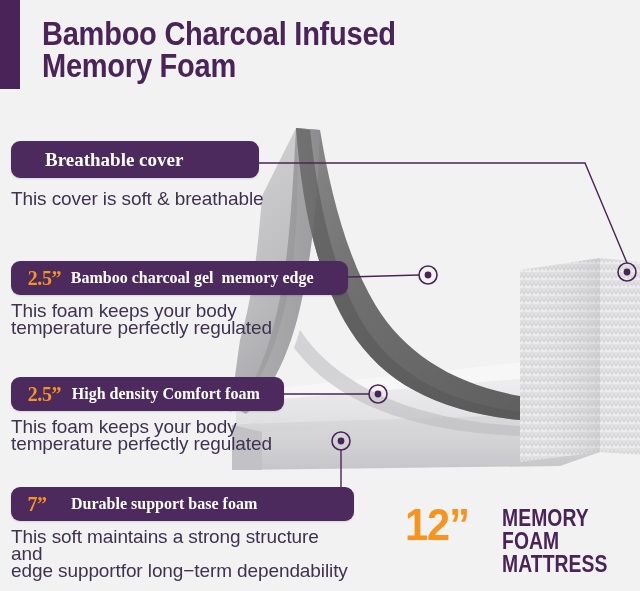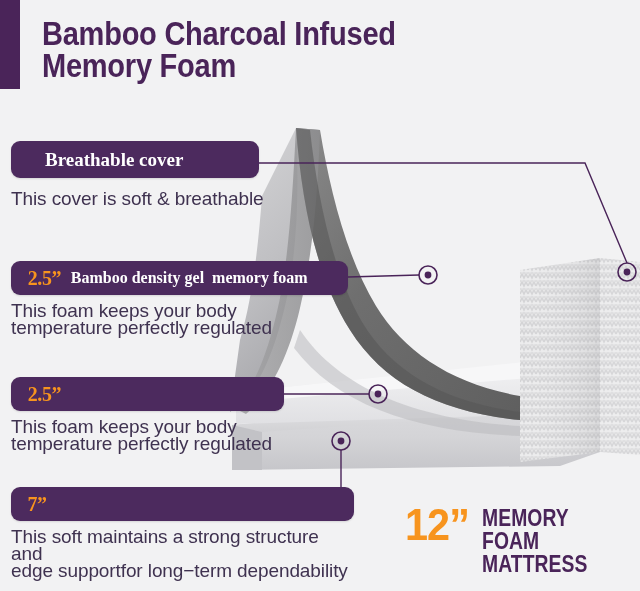--- a/index.html
+++ b/index.html
@@ -80,21 +80,21 @@
     line-height:17px;
     white-space:pre-line;
     letter-spacing:-0.1px;
   }
   #desc-1{left:11px;top:190px;width:300px;}
   #desc-2{left:11px;top:302px;width:320px;}
   #desc-3{left:11px;top:418px;width:320px;}
   #desc-4{left:11px;top:528px;width:340px;}
 
   
-  #badge{position:absolute;left:405px;top:505px;display:flex;align-items:flex-start;}
+  #badge{position:absolute;left:405px;top:505px;display:flex;align-items:flex-start;gap:20px;}
   #badge-size{
     font-family:"Liberation Sans Narrow","Liberation Sans",sans-serif;
     font-weight:bold;
     font-size:45px;
     line-height:40px;
     color:#f7941e;
     letter-spacing:-1px;
     transform:scaleX(0.92);
     transform-origin:left top;
     margin-right:7px;
@@ -255,33 +255,35 @@
   <div id="title">Bamboo Charcoal Infused
 Memory Foam</div>
 
   <div class="pill" id="pill-1">
     <span class="ptext">Breathable cover</span>
   </div>
   <div class="desc" id="desc-1">This cover is soft &amp; breathable</div>
 
   <div class="pill" id="pill-2">
     <span class="thick">2.5”</span>
-    <span class="ptext">Bamboo density gel  memory foam</span>
+    <span class="ptext">Bamboo charcoal gel  memory edge</span>
   </div>
   <div class="desc" id="desc-2">This foam keeps your body
 temperature perfectly regulated</div>
 
   <div class="pill" id="pill-3">
     <span class="thick">2.5”</span>
+    <span class="ptext">High density Comfort foam</span>
   </div>
   <div class="desc" id="desc-3">This foam keeps your body
 temperature perfectly regulated</div>
 
   <div class="pill" id="pill-4">
     <span class="thick">7”</span>
+    <span class="ptext">Durable support base foam</span>
   </div>
   <div class="desc" id="desc-4">This soft maintains a strong structure and
 edge supportfor long−term dependability</div>
 
   <div id="badge">
     <span id="badge-size">12”</span>
     <span id="badge-text">MEMORY FOAM
 MATTRESS</span>
   </div>
 

